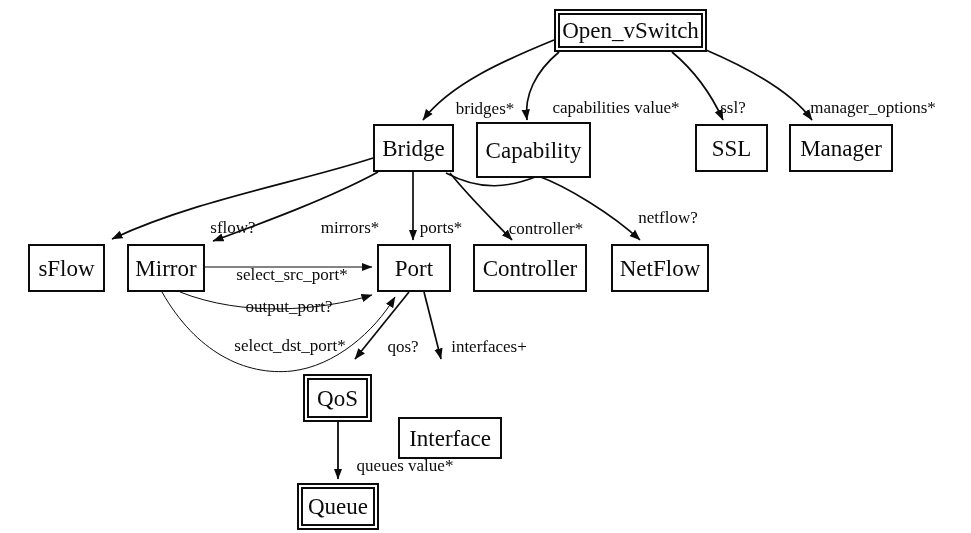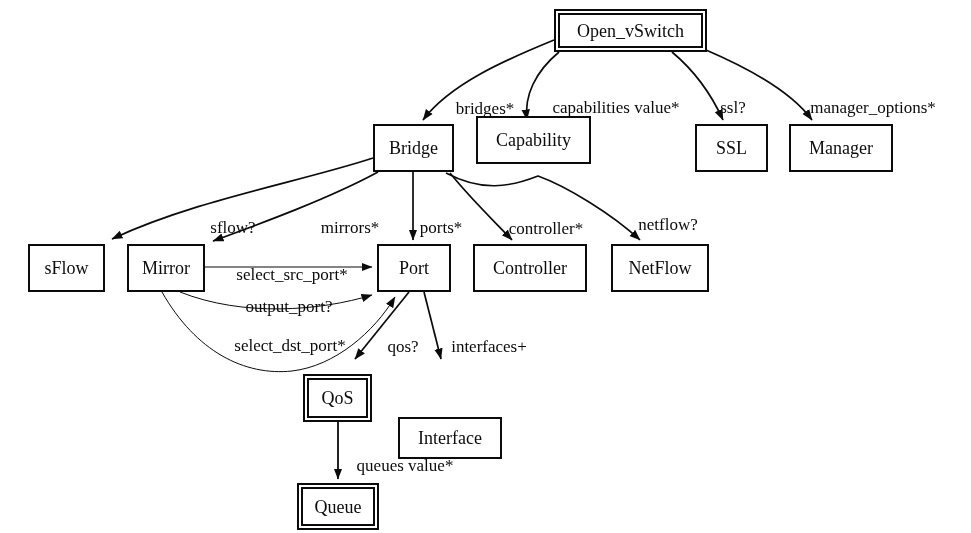--- a/index.html
+++ b/index.html
@@ -38,21 +38,21 @@
     display: flex;
     align-items: center;
     justify-content: center;
     box-sizing: border-box;
   }
   .node.double .node-inner {
     inset: 2px;
     border: 2px solid #0b0b0b;
   }
   .node-label {
-    font-size: 18px;
+    font-size: 23px;
     color: #0b0b0b;
     white-space: nowrap;
     line-height: 1;
   }
   .edge-label {
     position: absolute;
     transform: translate(-50%, -50%);
     font-size: 17px;
     color: #0b0b0b;
     white-space: nowrap;
@@ -92,21 +92,21 @@
       <div class="node double" style="left: 554px; top: 9px; width: 153px; height: 43px;">
         <div class="node-inner">
           <span class="node-label">Open_vSwitch</span>
         </div>
       </div>
       <div class="node" style="left: 373px; top: 124px; width: 81px; height: 48px;">
         <div class="node-inner">
           <span class="node-label">Bridge</span>
         </div>
       </div>
-      <div class="node" style="left: 476px; top: 116px; width: 115px; height: 48px;">
+      <div class="node" style="left: 476px; top: 122px; width: 115px; height: 56px;">
         <div class="node-inner">
           <span class="node-label">Capability</span>
         </div>
       </div>
       <div class="node" style="left: 695px; top: 124px; width: 73px; height: 48px;">
         <div class="node-inner">
           <span class="node-label">SSL</span>
         </div>
       </div>
       <div class="node" style="left: 789px; top: 124px; width: 104px; height: 48px;">
@@ -157,21 +157,21 @@
     </div>
   <div id="label-layer">
       <div class="edge-label" style="left: 485px; top: 88px;">bridges*</div>
       <div class="edge-label" style="left: 616px; top: 87px;">capabilities value*</div>
       <div class="edge-label" style="left: 733px; top: 87px;">ssl?</div>
       <div class="edge-label" style="left: 873px; top: 87px;">manager_options*</div>
       <div class="edge-label" style="left: 233px; top: 207px;">sflow?</div>
       <div class="edge-label" style="left: 350px; top: 207px;">mirrors*</div>
       <div class="edge-label" style="left: 441px; top: 207px;">ports*</div>
       <div class="edge-label" style="left: 546px; top: 208px;">controller*</div>
-      <div class="edge-label" style="left: 668px; top: 204px;">netflow?</div>
+      <div class="edge-label" style="left: 668px; top: 197px;">netflow?</div>
       <div class="edge-label" style="left: 292px; top: 254px;">select_src_port*</div>
       <div class="edge-label" style="left: 289px; top: 286px;">output_port?</div>
       <div class="edge-label" style="left: 290px; top: 325px;">select_dst_port*</div>
       <div class="edge-label" style="left: 403px; top: 326px;">qos?</div>
       <div class="edge-label" style="left: 489px; top: 326px;">interfaces+</div>
       <div class="edge-label" style="left: 405px; top: 445px;">queues value*</div>
     </div>
 </div>
 
 </body></html>

